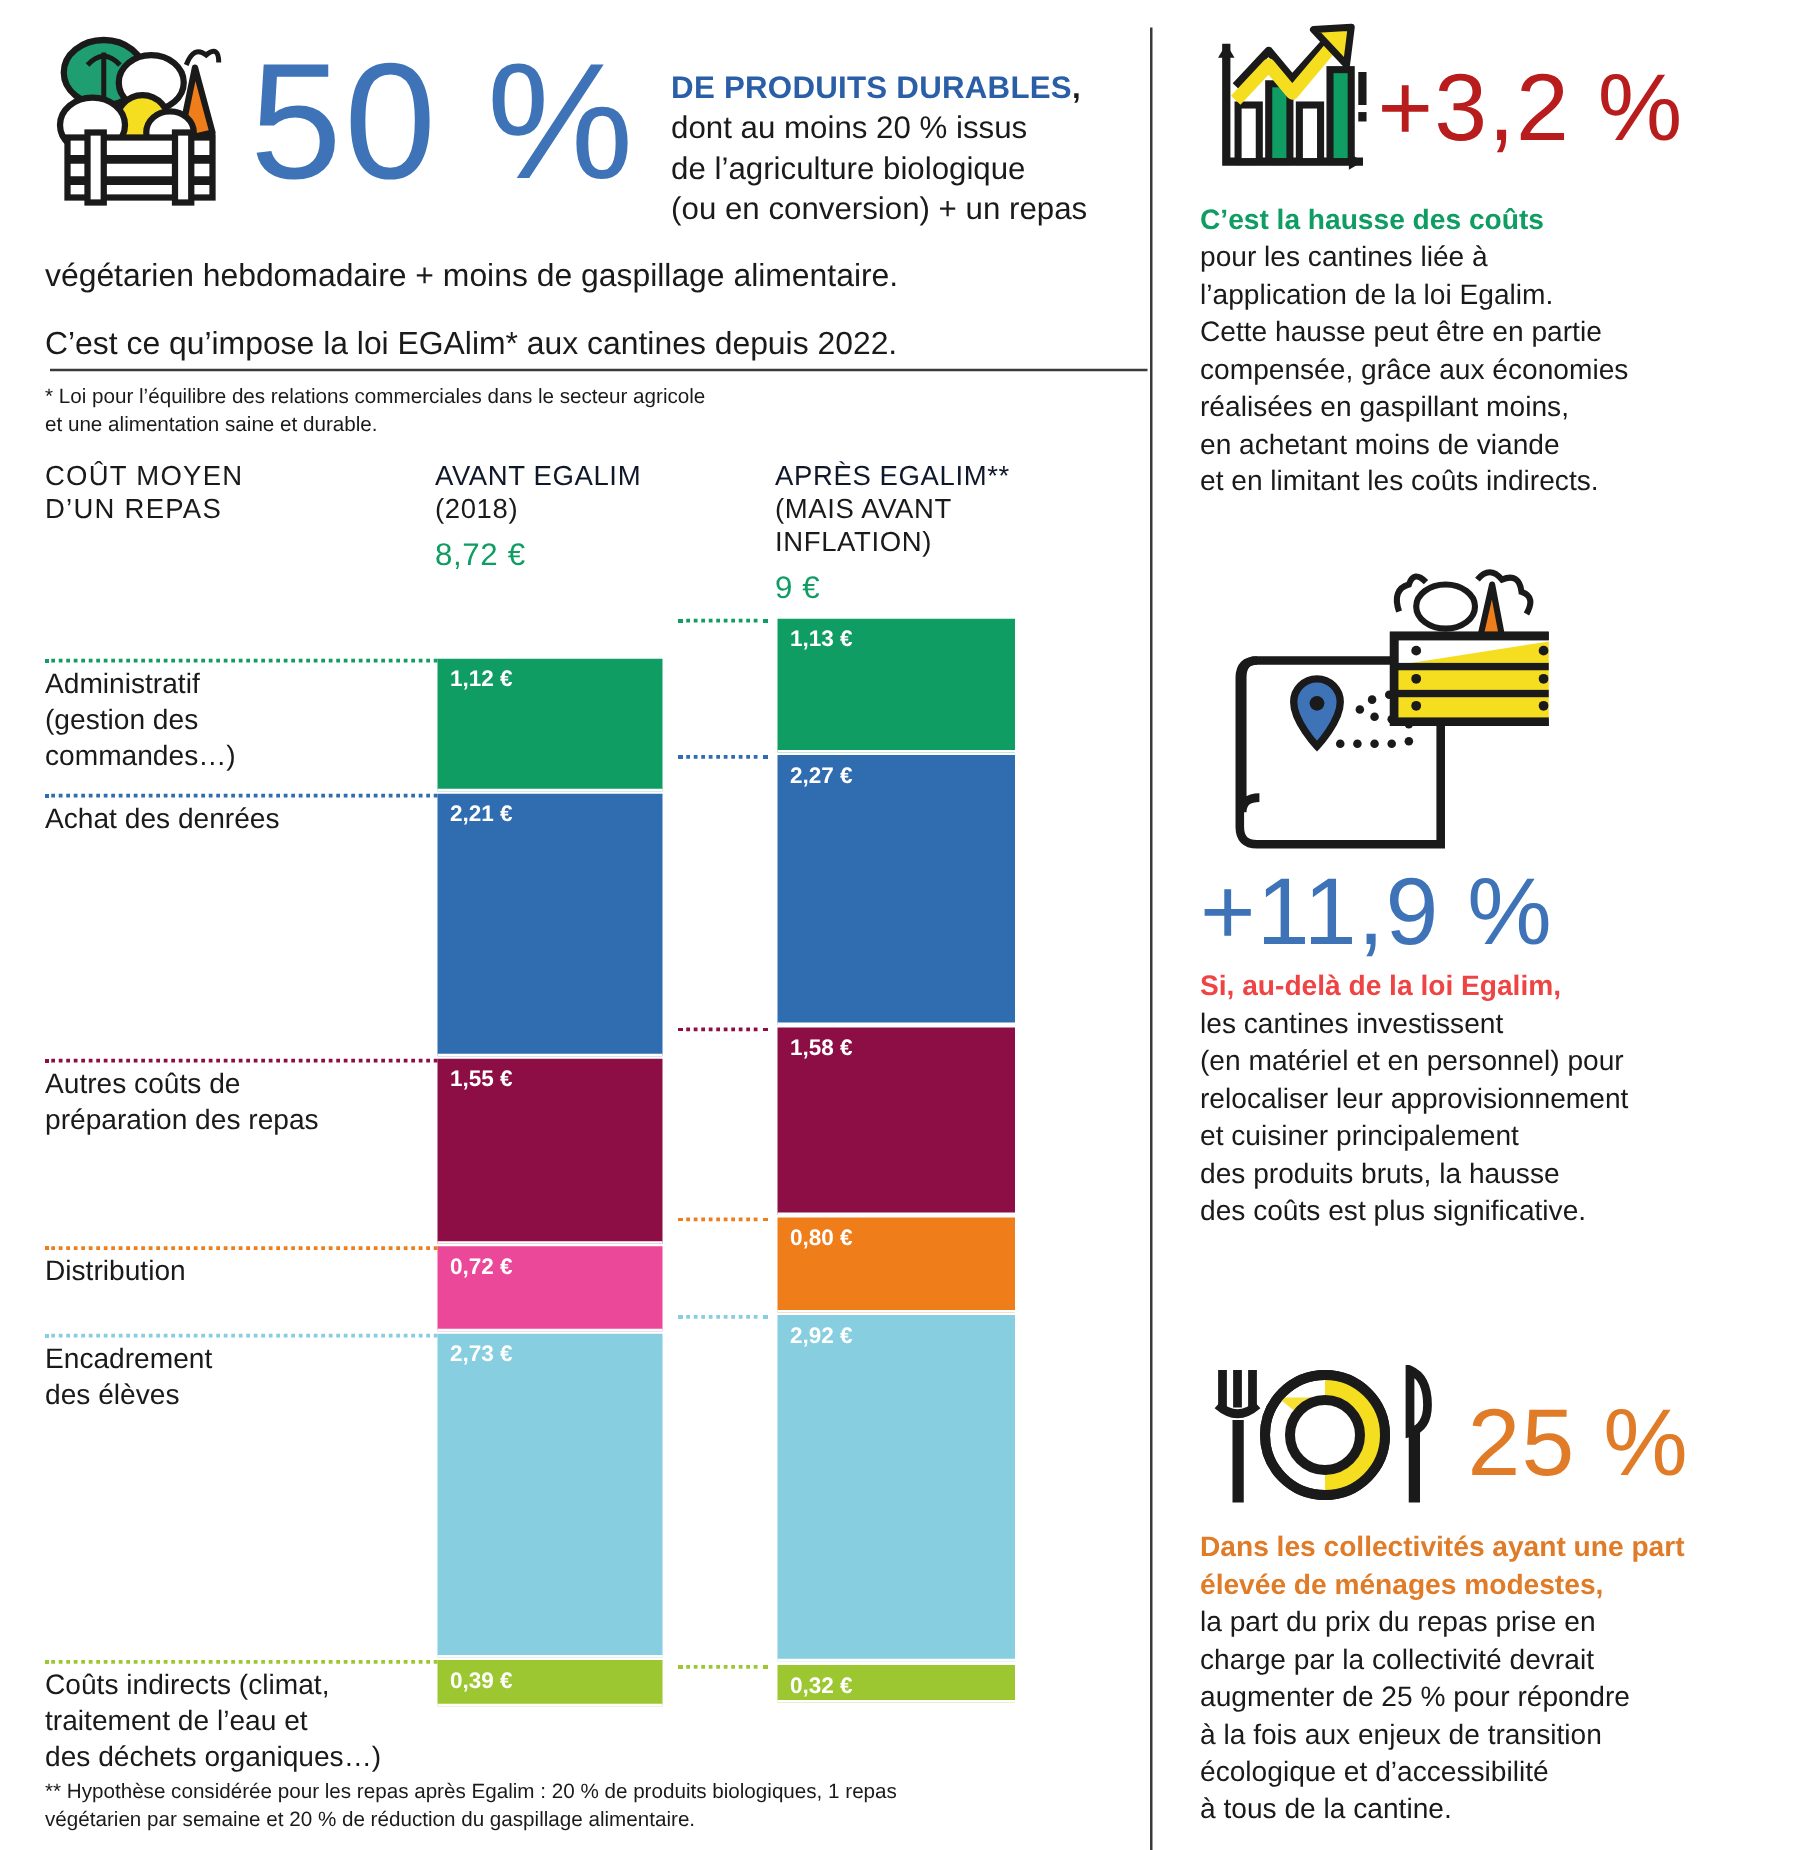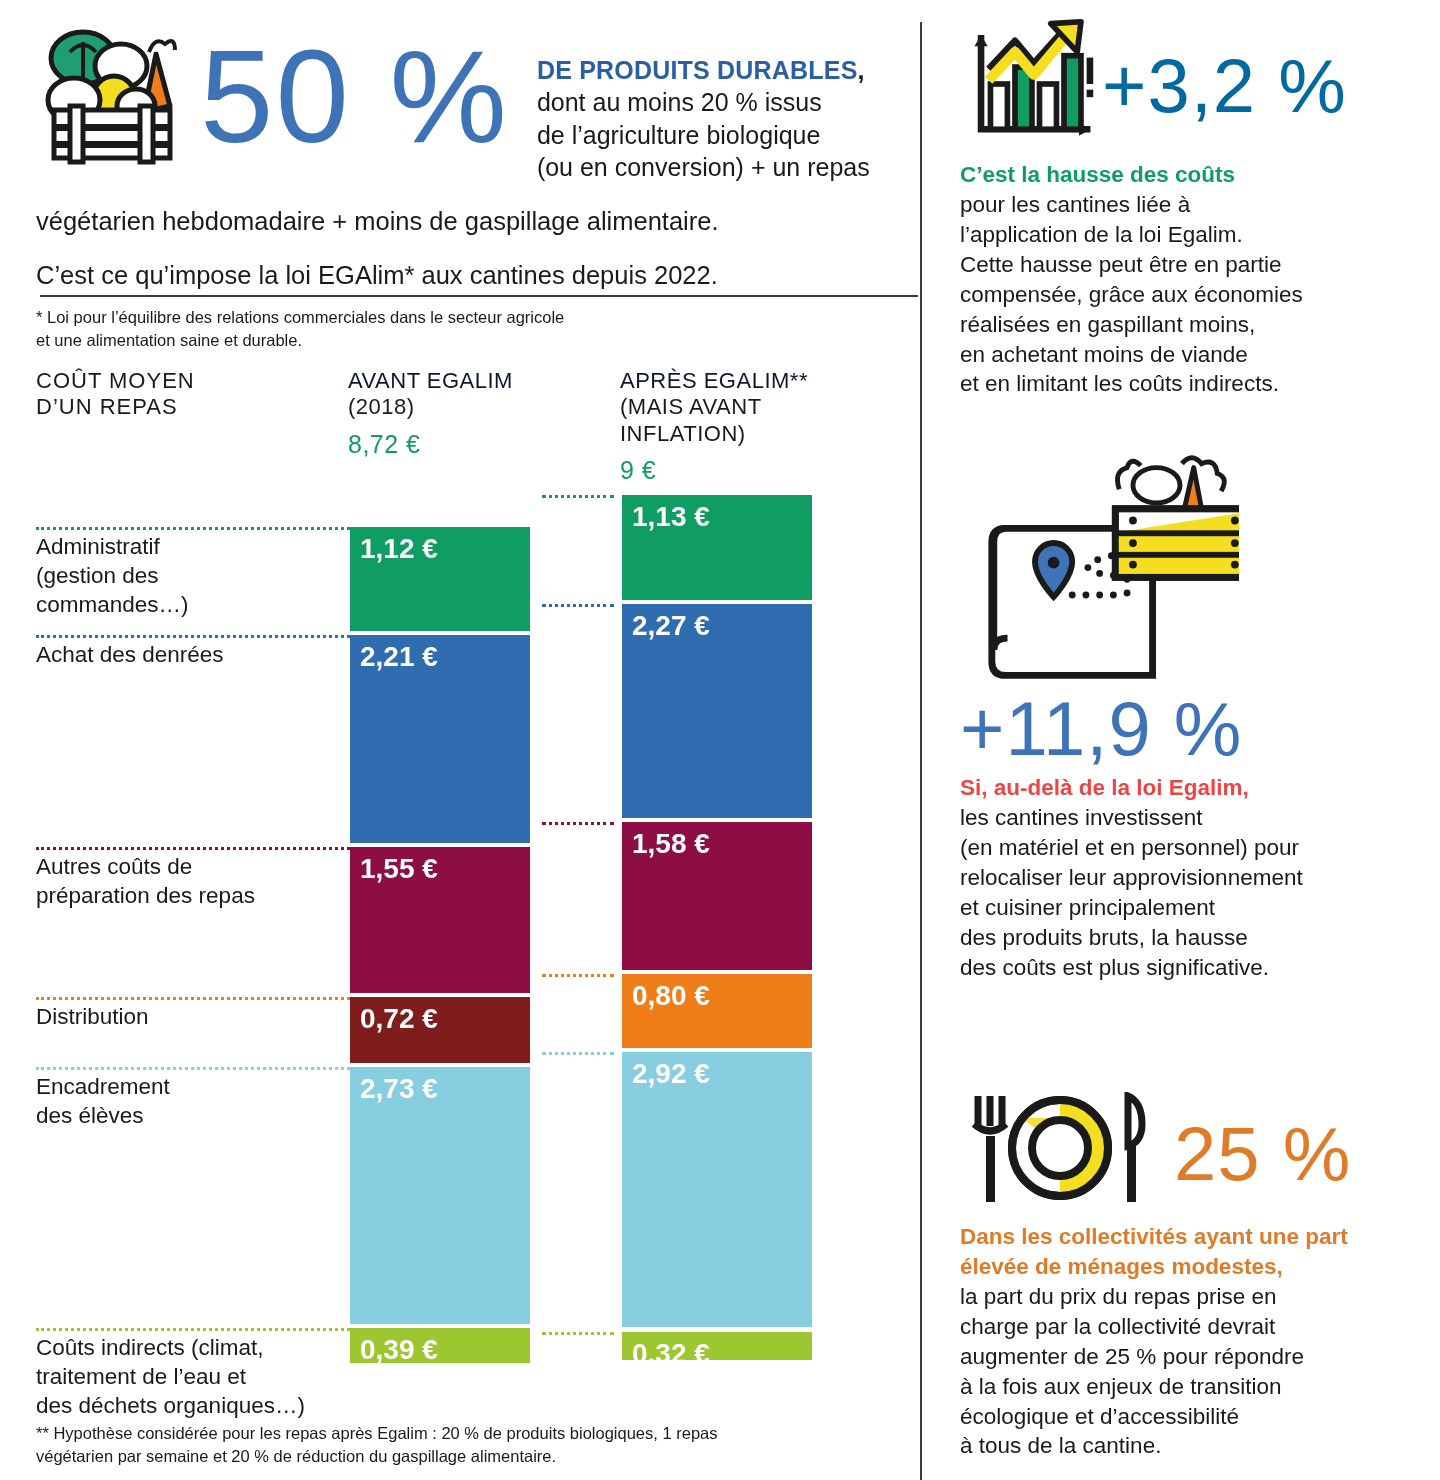--- a/index.html
+++ b/index.html
@@ -54,21 +54,21 @@
   .col-head { position:absolute; font-weight:normal; line-height:1.2; }
   .col-head.cat { left:36px; top:38px; font-size:22px; color:#1a1a1a; letter-spacing:1px; }
   .col-head.before { left:348px; top:38px; font-size:22px; letter-spacing:0.5px; }
   .col-head.after { left:620px; top:38px; font-size:22px; letter-spacing:0.5px; }
   .head-green { color:#0f172a; }
   .head-black { color:#1a1a1a; }
   .head-total { color:#0f9d63; font-size:25px; margin-top:8px; }
 
   .bars-layer { position:absolute; left:0; top:0; width:920px; height:1150px; }
   .bar-seg {
-    position:absolute; color:#ffffff; font-weight:bold; font-size:28px;
+    position:absolute; color:#ffffff; font-weight:bold; font-size:18px;
     padding:6px 0 0 10px; border-bottom:2px solid #ffffff;
   }
   .seg-label { pointer-events:none; }
 
   .dotline {
     position:absolute; height:0; border-top:3px dotted;
   }
 
   .cat-label {
     position:absolute; font-size:22.5px; line-height:1.28; color:#1a1a1a;
@@ -81,21 +81,21 @@
 
   
   .right-col { position:absolute; left:948px; top:0; width:492px; height:1480px; }
   .panel { position:absolute; left:12px; width:480px; }
   .panel-icon { display:block; }
   .stat-row { display:flex; align-items:center; }
   .stat-num {
     font-size:76px; font-weight:300; line-height:1; letter-spacing:1px;
     font-family:"Liberation Sans", sans-serif;
   }
-  .stat-num.green { color:#0369a1; }
+  .stat-num.green { color:#b91c1c; }
   .stat-num.blue  { color:#3e73b8; }
   .stat-num.orange{ color:#e07b28; }
   .panel-body { font-size:22.5px; line-height:1.33; color:#1a1a1a; margin-top:6px; }
   .panel-lead { font-weight:bold; }
   .lead-green { color:#0f9d63; }
   .lead-blue  { color:#ef4444; }
   .lead-orange{ color:#e07b28; }
 </style>
 </head>
 <body>
@@ -168,21 +168,21 @@
       <div class="head-green">APRÈS EGALIM**</div>
       <div class="head-black">(MAIS AVANT</div>
       <div class="head-black">INFLATION)</div>
       <div class="head-total">9 €</div>
     </div>
 
     <div class="bars-layer" id="bars-layer">
         <div class="bar-seg" style="left: 350px; top: 197px; width: 180px; height: 106.4px; background: rgb(15, 157, 99);"><span class="seg-label">1,12 €</span></div>
         <div class="bar-seg" style="left: 350px; top: 305.4px; width: 180px; height: 209.95px; background: rgb(47, 108, 176);"><span class="seg-label">2,21 €</span></div>
         <div class="bar-seg" style="left: 350px; top: 517.35px; width: 180px; height: 147.25px; background: rgb(140, 14, 69);"><span class="seg-label">1,55 €</span></div>
-        <div class="bar-seg" style="left: 350px; top: 666.6px; width: 180px; height: 68.4px; background: #7f1d1d;"><span class="seg-label">0,72 €</span></div>
+        <div class="bar-seg" style="left: 350px; top: 666.6px; width: 180px; height: 68.4px; background: #ec4899;"><span class="seg-label">0,72 €</span></div>
         <div class="bar-seg" style="left: 350px; top: 737px; width: 180px; height: 259.35px; background: rgb(134, 206, 224);"><span class="seg-label">2,73 €</span></div>
         <div class="bar-seg" style="left: 350px; top: 998.35px; width: 180px; height: 37.05px; background: rgb(156, 199, 49);"><span class="seg-label">0,39 €</span></div>
         <div class="bar-seg" style="left: 622px; top: 165px; width: 190px; height: 107.35px; background: rgb(15, 157, 99);"><span class="seg-label">1,13 €</span></div>
         <div class="bar-seg" style="left: 622px; top: 274.35px; width: 190px; height: 215.65px; background: rgb(47, 108, 176);"><span class="seg-label">2,27 €</span></div>
         <div class="bar-seg" style="left: 622px; top: 492px; width: 190px; height: 150.1px; background: rgb(140, 14, 69);"><span class="seg-label">1,58 €</span></div>
         <div class="bar-seg" style="left: 622px; top: 644.1px; width: 190px; height: 76px; background: rgb(239, 125, 26);"><span class="seg-label">0,80 €</span></div>
         <div class="bar-seg" style="left: 622px; top: 722.1px; width: 190px; height: 277.4px; background: rgb(134, 206, 224);"><span class="seg-label">2,92 €</span></div>
         <div class="bar-seg" style="left: 622px; top: 1001.5px; width: 190px; height: 30.4px; background: rgb(156, 199, 49);"><span class="seg-label">0,32 €</span></div>
         <div class="cat-label" style="left: 36px; top: 203px; width: 300px;">
           <div>Administratif</div>

